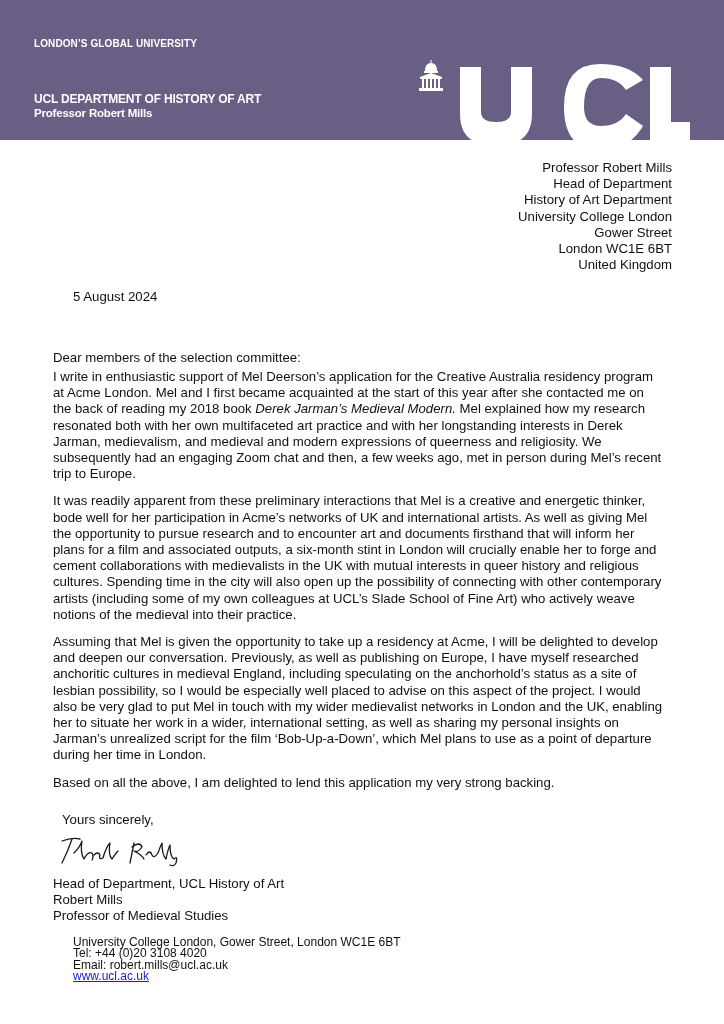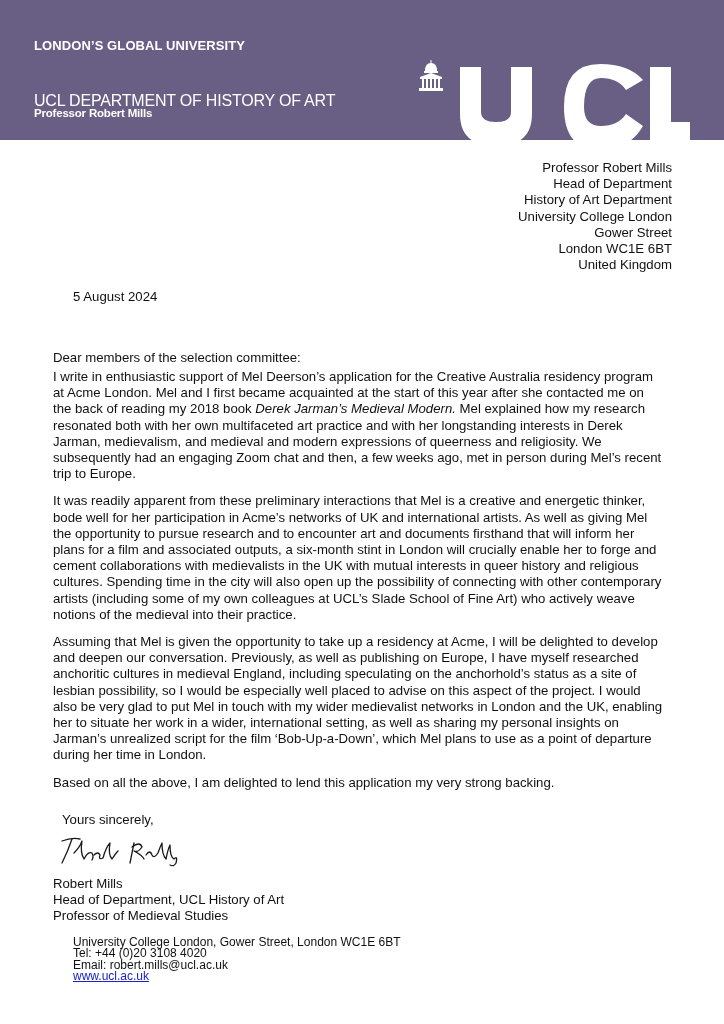--- a/index.html
+++ b/index.html
@@ -1,20 +1,20 @@
 <!DOCTYPE html>
 <html><head>
 <meta charset="utf-8">
 <style>
   html, body { margin:0; padding:0; background:#ffffff; }
   body { width:724px; height:1024px; position:relative; overflow:hidden;
          font-family:"Liberation Sans", sans-serif; color:#111; }
   .banner { position:absolute; left:0; top:0; width:724px; height:140px; background:#695f84; overflow:hidden; }
-  .banner .tagline { position:absolute; left:34px; top:38px; color:#fff; font-weight:bold; font-size:13px; letter-spacing:0.1px; }
-  .banner .dept { position:absolute; left:34px; top:92px; color:#fff; font-weight:normal; font-size:16px; letter-spacing:-0.2px; }
+  .banner .tagline { position:absolute; left:34px; top:38px; color:#fff; font-weight:bold; font-size:10px; letter-spacing:0.1px; }
+  .banner .dept { position:absolute; left:34px; top:92px; color:#fff; font-weight:bold; font-size:12px; letter-spacing:-0.2px; }
   .banner .prof { position:absolute; left:34px; top:107px; color:#fff; font-weight:bold; font-size:11.5px; letter-spacing:-0.2px; }
   .banner svg.logo { position:absolute; left:418px; top:60px; }
   .address { position:absolute; right:52px; top:160px; text-align:right; font-size:13.2px; line-height:16.2px; }
   .address div { white-space:nowrap; }
   .date { position:absolute; left:53px; top:289px; font-size:13.2px;margin-left:20px; }
   .salutation { position:absolute; left:53px; top:337px; font-size:13.2px;margin-top:13px; }
   .body-text { position:absolute; left:53px; top:369px; width:630px; font-size:13.2px; line-height:16.2px; }
   .body-text p { margin:0 0 11px 0; }
   .line { display:block; white-space:nowrap; }
   .closing { position:absolute; left:62px; top:812px; font-size:13.2px; }
@@ -108,22 +108,22 @@
     <path d="M14 6 Q10 18 4 30"></path>
     <path d="M16 20 Q22 14 24 8 Q22 20 26 26 Q30 18 34 20 Q36 24 34 27"></path>
     <path d="M36 22 Q40 18 42 22 Q40 27 45 25 Q48 14 52 10 Q50 22 54 26 Q58 20 60 18"></path>
     <path d="M76 10 Q74 20 72 30"></path>
     <path d="M74 14 Q82 8 84 14 Q80 20 76 18 Q84 22 86 26"></path>
     <path d="M88 22 Q92 16 94 22 Q96 26 100 20 Q102 14 104 10 Q104 22 108 26 Q110 16 112 12 Q112 24 116 26 Q120 22 118 30 Q116 34 112 32"></path>
   </g>
 </svg>
 
 <div class="signer">
+  <div>Head of Department, UCL History of Art</div>
   <div>Robert Mills</div>
-  <div>Head of Department, UCL History of Art</div>
   <div>Professor of Medieval Studies</div>
 </div>
 
 <div class="footer">
   <div>University College London,  Gower Street, London WC1E 6BT</div>
   <div>Tel:  +44 (0)20 3108 4020</div>
   <div>Email: robert.mills@ucl.ac.uk</div>
   <div><a>www.ucl.ac.uk</a></div>
 </div>
 

